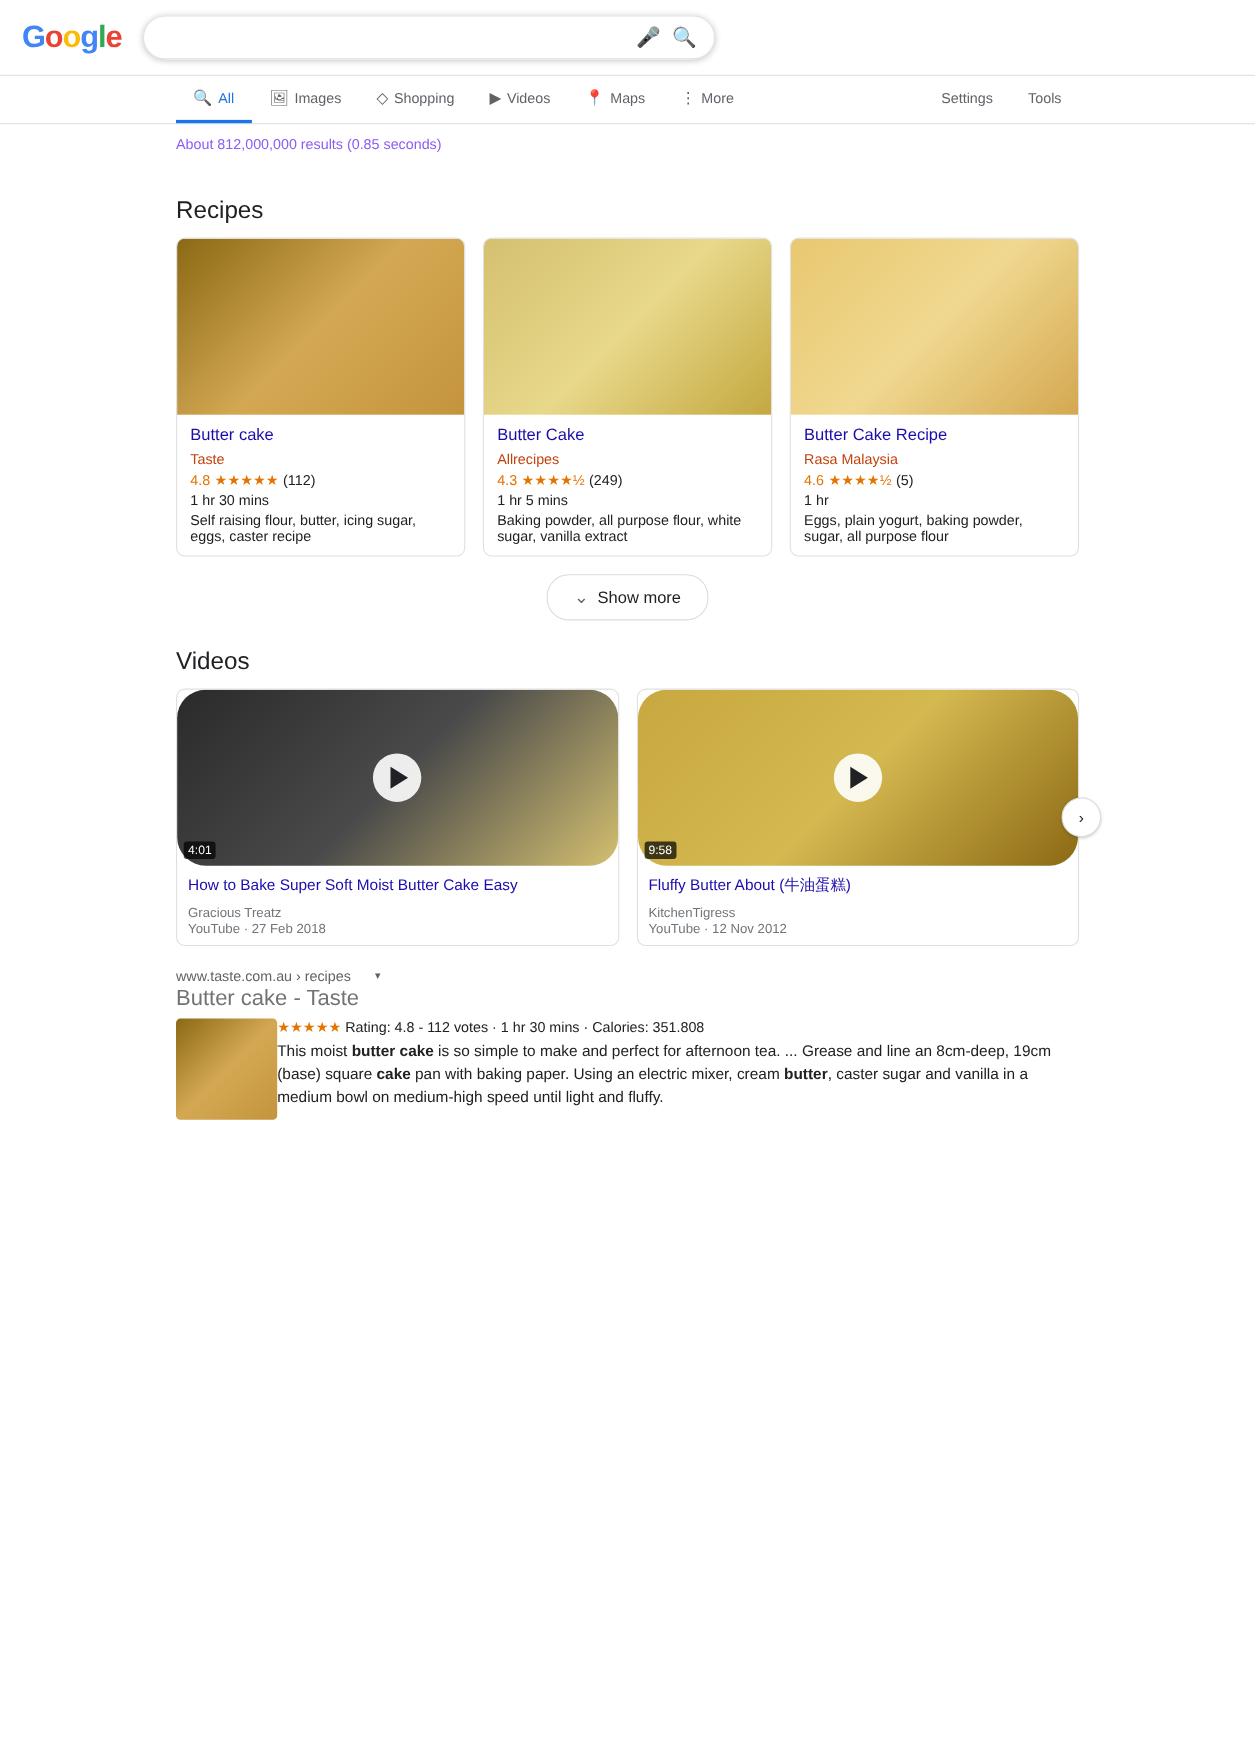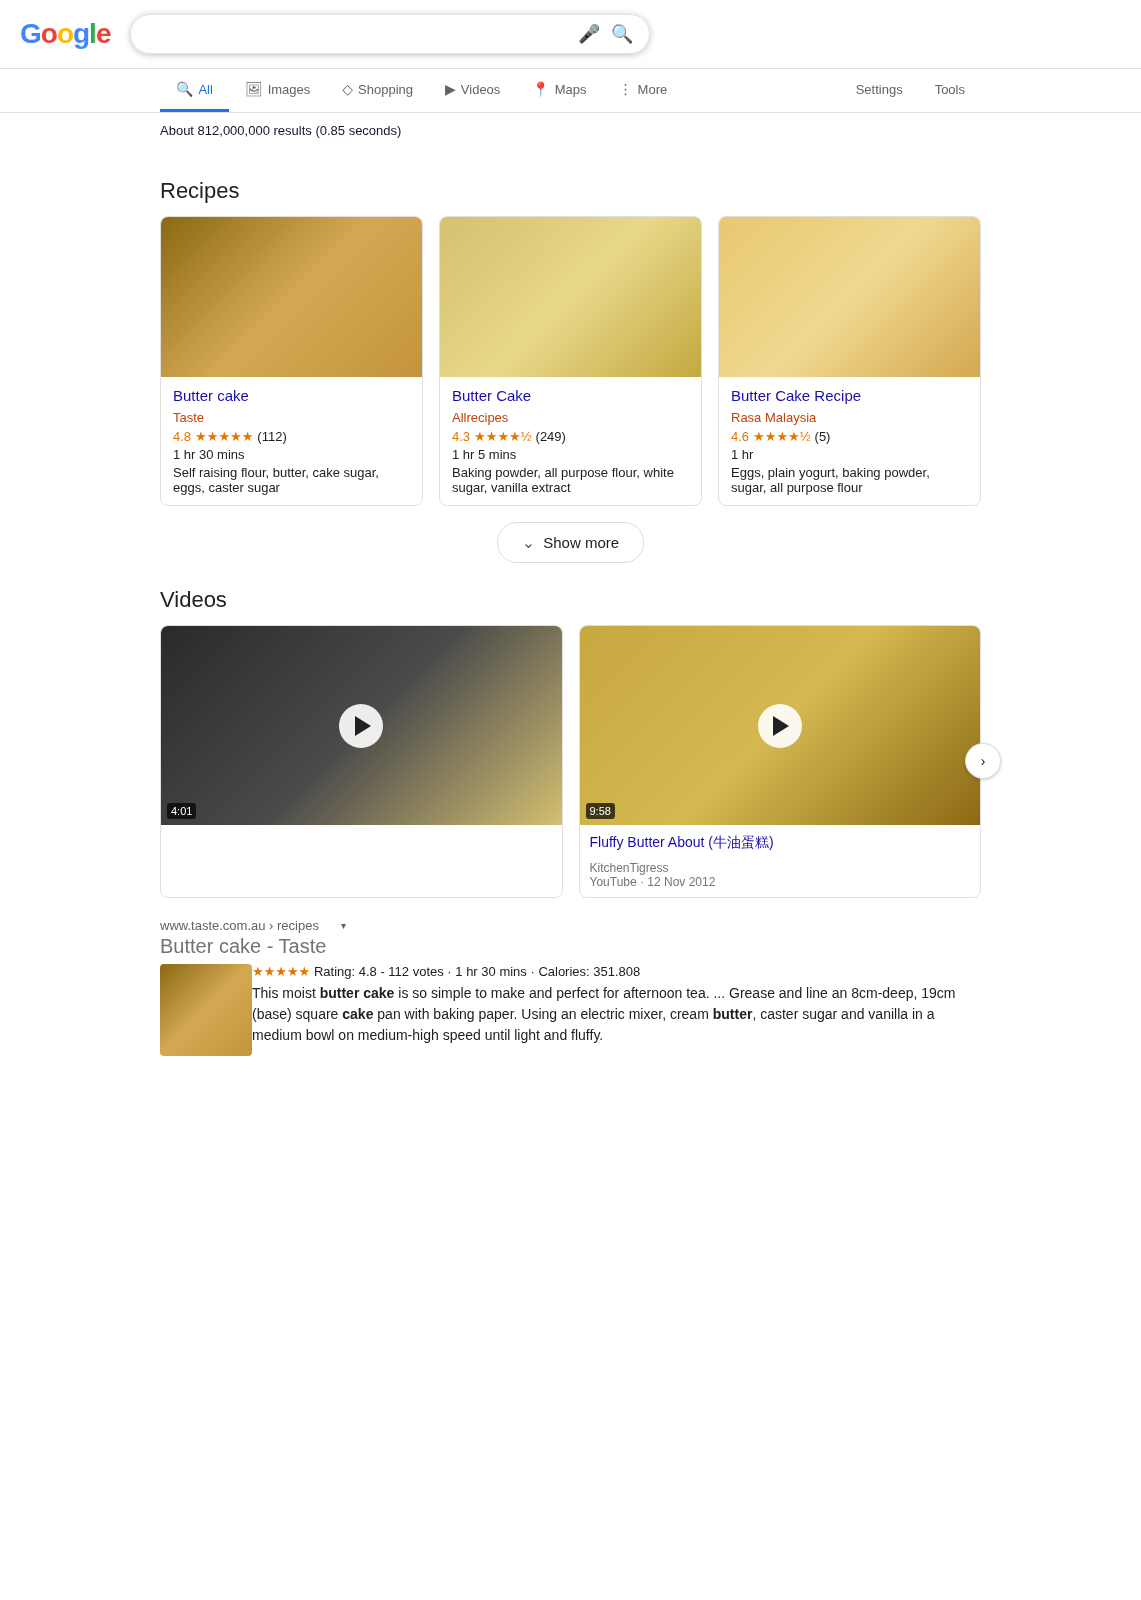--- a/index.html
+++ b/index.html
@@ -21,21 +21,21 @@
     .search-icon-btn { color: #4285F4; font-size: 18px; cursor: pointer; }
 
     
     .nav { display: flex; align-items: center; padding: 0 160px; border-bottom: 1px solid #e0e0e0; gap: 0; }
     .nav-item { display: flex; align-items: center; gap: 5px; padding: 12px 16px; font-size: 13px; color: #5f6368; cursor: pointer; border-bottom: 3px solid transparent; white-space: nowrap; }
     .nav-item.active { color: #1a73e8; border-bottom: 3px solid #1a73e8; }
     .nav-icon { font-size: 14px; }
     .nav-settings { margin-left: auto; }
 
     
-    .results-info { padding: 6px 160px; font-size: 13px; color: #0f172a; margin-top: 4px; }
+    .results-info { padding: 6px 160px; font-size: 13px; color: #8b5cf6; margin-top: 4px; }
 
     
     .main { padding: 10px 160px; }
 
     
     .section-title { font-size: 22px; font-weight: 400; margin: 24px 0 12px; color: #202124; }
 
     .recipe-cards { display: flex; gap: 16px; margin-bottom: 16px; }
     .recipe-card { flex: 1; border: 1px solid #e0e0e0; border-radius: 8px; overflow: hidden; cursor: pointer; }
     .recipe-img-placeholder { width: 100%; height: 160px; background: #c8a96e; display: flex; align-items: center; justify-content: center; overflow: hidden; }
@@ -49,21 +49,21 @@
     .recipe-ingredients { font-size: 13px; color: #202124; }
 
     
     .show-more-container { display: flex; justify-content: center; margin: 8px 0 20px; }
     .show-more-btn { display: flex; align-items: center; gap: 8px; border: 1px solid #dadce0; border-radius: 20px; padding: 10px 24px; font-size: 15px; color: #202124; cursor: pointer; background: #fff; }
     .chevron-down { font-size: 16px; color: #5f6368; }
 
     
     .video-cards { display: flex; gap: 16px; margin-bottom: 20px; position: relative; }
     .video-card { flex: 1; border: 1px solid #e0e0e0; border-radius: 8px; overflow: hidden; cursor: pointer; }
-    .video-thumb { width: 100%; height: 199px; background: #555; position: relative; display: flex; align-items: center; justify-content: center; }
+    .video-thumb { width: 100%; height: 160px; background: #555; position: relative; display: flex; align-items: center; justify-content: center; border-radius: 26px; }
     .play-btn { position: absolute; width: 44px; height: 44px; background: rgba(255,255,255,0.9); border-radius: 50%; display: flex; align-items: center; justify-content: center; }
     .play-triangle { width: 0; height: 0; border-top: 10px solid transparent; border-bottom: 10px solid transparent; border-left: 16px solid #202124; margin-left: 3px; }
     .video-duration { position: absolute; bottom: 6px; left: 6px; background: rgba(0,0,0,0.7); color: #fff; font-size: 11px; padding: 2px 4px; border-radius: 3px; }
     .video-card-body { padding: 8px 10px; }
     .video-title { color: #1a0dab; font-size: 14px; font-weight: 400; margin-bottom: 8px; line-height: 1.4; }
     .video-channel { color: #70757a; font-size: 12px; }
     .video-source { color: #70757a; font-size: 12px; }
     .video-nav-btn { position: absolute; right: -20px; top: 50%; transform: translateY(-50%); width: 36px; height: 36px; background: #fff; border: 1px solid #dadce0; border-radius: 50%; display: flex; align-items: center; justify-content: center; cursor: pointer; box-shadow: 0 1px 3px rgba(0,0,0,0.2); }
 
     
@@ -148,21 +148,21 @@
         <div class="recipe-img-placeholder recipe-img-1"></div>
         <div class="recipe-card-body">
           <div class="recipe-card-title">Butter cake</div>
           <div class="recipe-source">Taste</div>
           <div class="recipe-rating">
             <span class="stars">4.8</span>
             <span class="stars">★★★★★</span>
             <span class="rating-count">(112)</span>
           </div>
           <div class="recipe-time">1 hr 30 mins</div>
-          <div class="recipe-ingredients">Self raising flour, butter, cake sugar, eggs, caster sugar</div>
+          <div class="recipe-ingredients">Self raising flour, butter, icing sugar, eggs, caster recipe</div>
         </div>
       </div>
 
       <div class="recipe-card">
         <div class="recipe-img-placeholder recipe-img-2"></div>
         <div class="recipe-card-body">
           <div class="recipe-card-title">Butter Cake</div>
           <div class="recipe-source">Allrecipes</div>
           <div class="recipe-rating">
             <span class="stars">4.3</span>
@@ -204,20 +204,27 @@
 
     <div class="video-cards">
 
       <div class="video-card">
         <div class="video-thumb video-img-1">
           <div class="play-btn">
             <div class="play-triangle"></div>
           </div>
           <span class="video-duration">4:01</span>
         </div>
+        <div class="video-card-body">
+          <div class="video-title">How to Bake Super Soft Moist Butter Cake Easy</div>
+          <div class="video-channel">Gracious Treatz</div>
+          <div class="video-source">
+            <span>YouTube</span> · <span>27 Feb 2018</span>
+          </div>
+        </div>
       </div>
 
 
       <div class="video-card">
         <div class="video-thumb video-img-3">
           <div class="play-btn">
             <div class="play-triangle"></div>
           </div>
           <span class="video-duration">9:58</span>
         </div>

